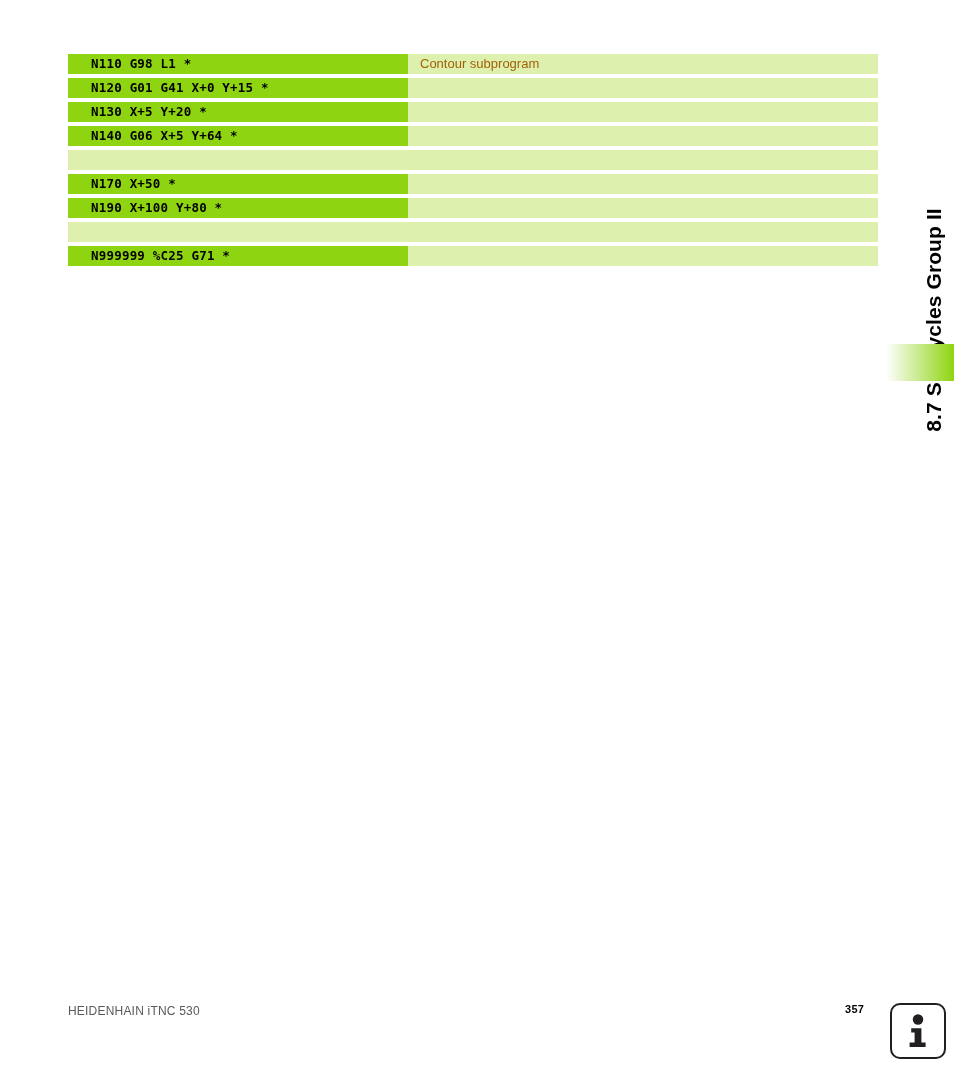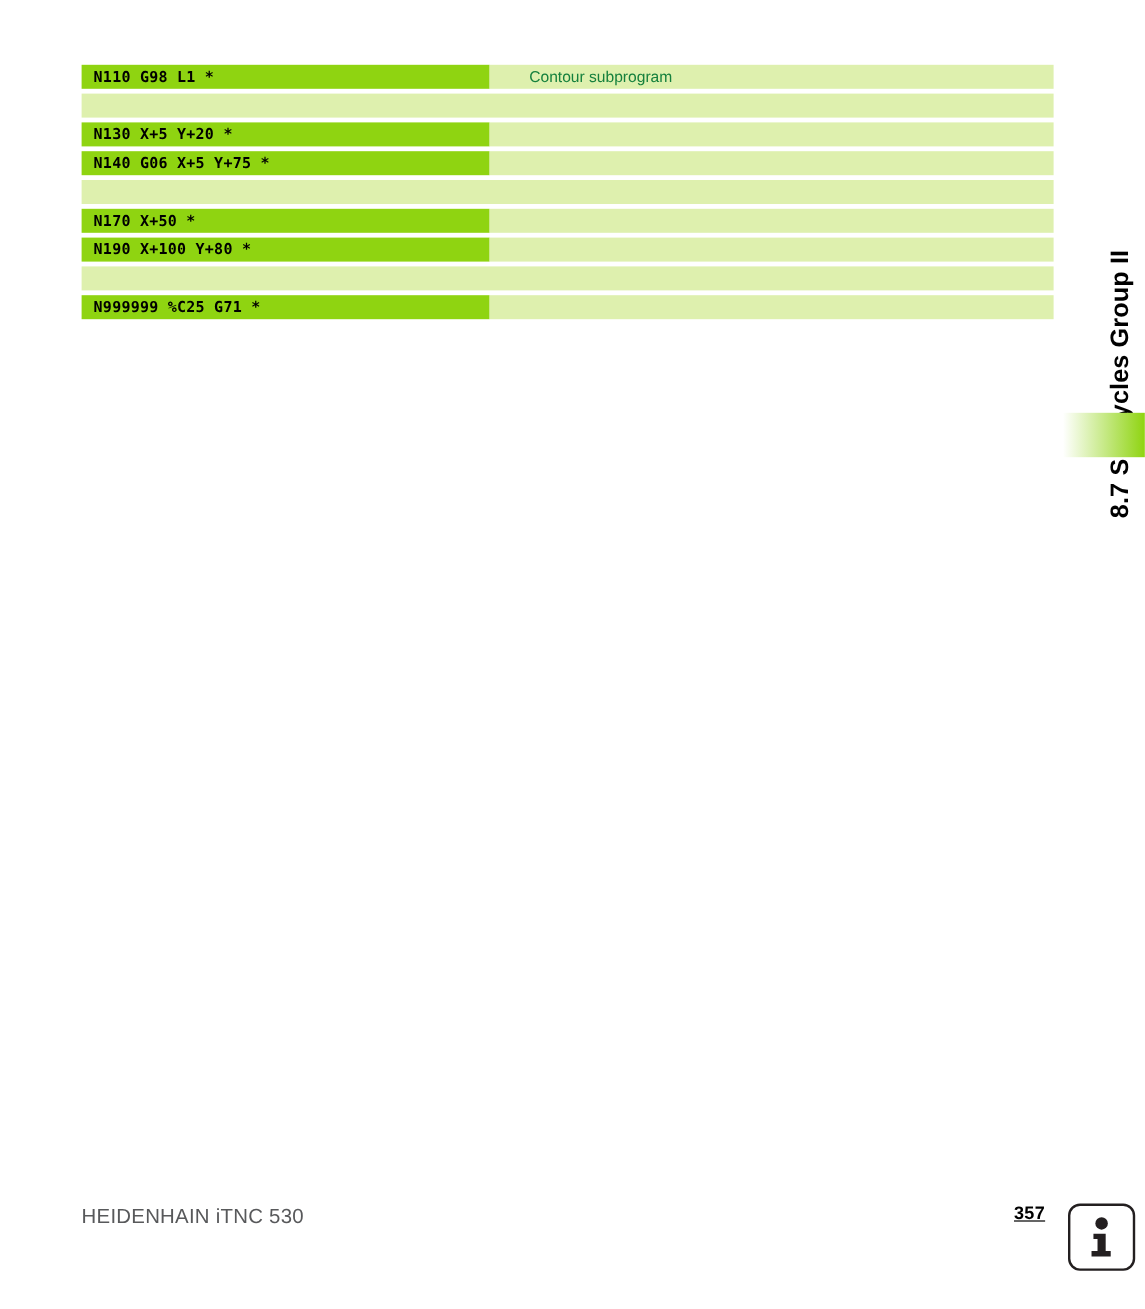--- a/index.html
+++ b/index.html
@@ -30,34 +30,34 @@
     background: #ffffff;
   }
   .code-cell {
     width: 340px;
     background: #8FD411;
     color: #000000;
     font-family: "DejaVu Sans Mono", "Liberation Mono", monospace;
     font-size: 12.5px;
     font-weight: bold;
     line-height: 20px;
-    padding-left: 10px;
+    padding-left: 23px;
     box-sizing: border-box;
     white-space: pre;
     letter-spacing: 0.2px;
     overflow: hidden;
   }
   .comment-cell {
     flex: 1;
     background: #DEF0AE;
-    color: #15803d;
+    color: #a16207;
     font-family: "Liberation Sans", sans-serif;
     font-size: 13px;
     line-height: 20px;
-    padding-left: 33px;
+    padding-left: 12px;
     box-sizing: border-box;
     white-space: pre;
     overflow: hidden;
   }
 
   
   .chapter-heading {
     position: absolute;
     right: 0px;
     top: 42px;
@@ -88,35 +88,34 @@
     height: 37px;
     background: linear-gradient(to right, #ffffff 0%, #ffffff 4%, #8FD411 100%);
   }
 
   
   .footer-brand {
     position: absolute;
     left: 68px;
     top: 1004px;
     font-family: "Liberation Sans", sans-serif;
-    font-size: 17px;
+    font-size: 12px;
     color: #58595b;
     letter-spacing: 0.2px;
     white-space: nowrap;
   }
   .page-number {
     position: absolute;
     left: 845px;
     top: 1003px;
     font-family: "Liberation Sans", sans-serif;
-    font-size: 15px;
+    font-size: 11px;
     font-weight: bold;
     color: #000000;
     letter-spacing: 0.3px;
-    text-decoration: underline;
   }
   .info-icon-box {
     position: absolute;
     left: 890px;
     top: 1003px;
     width: 56px;
     height: 56px;
     border: 2.5px solid #231f20;
     border-radius: 10px;
     background: #ffffff;
@@ -139,28 +138,29 @@
 </head>
 <body>
 
 <div class="program-table">
 
 <div class="program-row">
       <div class="code-cell">N110 G98 L1 *</div>
       <div class="comment-cell">Contour subprogram</div>
     </div>
     <div class="program-row">
+      <div class="code-cell">N120 G01 G41 X+0 Y+15 *</div>
       <div class="comment-cell"></div>
     </div>
     <div class="program-row">
       <div class="code-cell">N130 X+5 Y+20 *</div>
       <div class="comment-cell"></div>
     </div>
     <div class="program-row">
-      <div class="code-cell">N140 G06 X+5 Y+75 *</div>
+      <div class="code-cell">N140 G06 X+5 Y+64 *</div>
       <div class="comment-cell"></div>
     </div>
     <div class="program-row">
       <div class="comment-cell"></div>
     </div>
     <div class="program-row">
       <div class="code-cell">N170 X+50 *</div>
       <div class="comment-cell"></div>
     </div>
     <div class="program-row">

